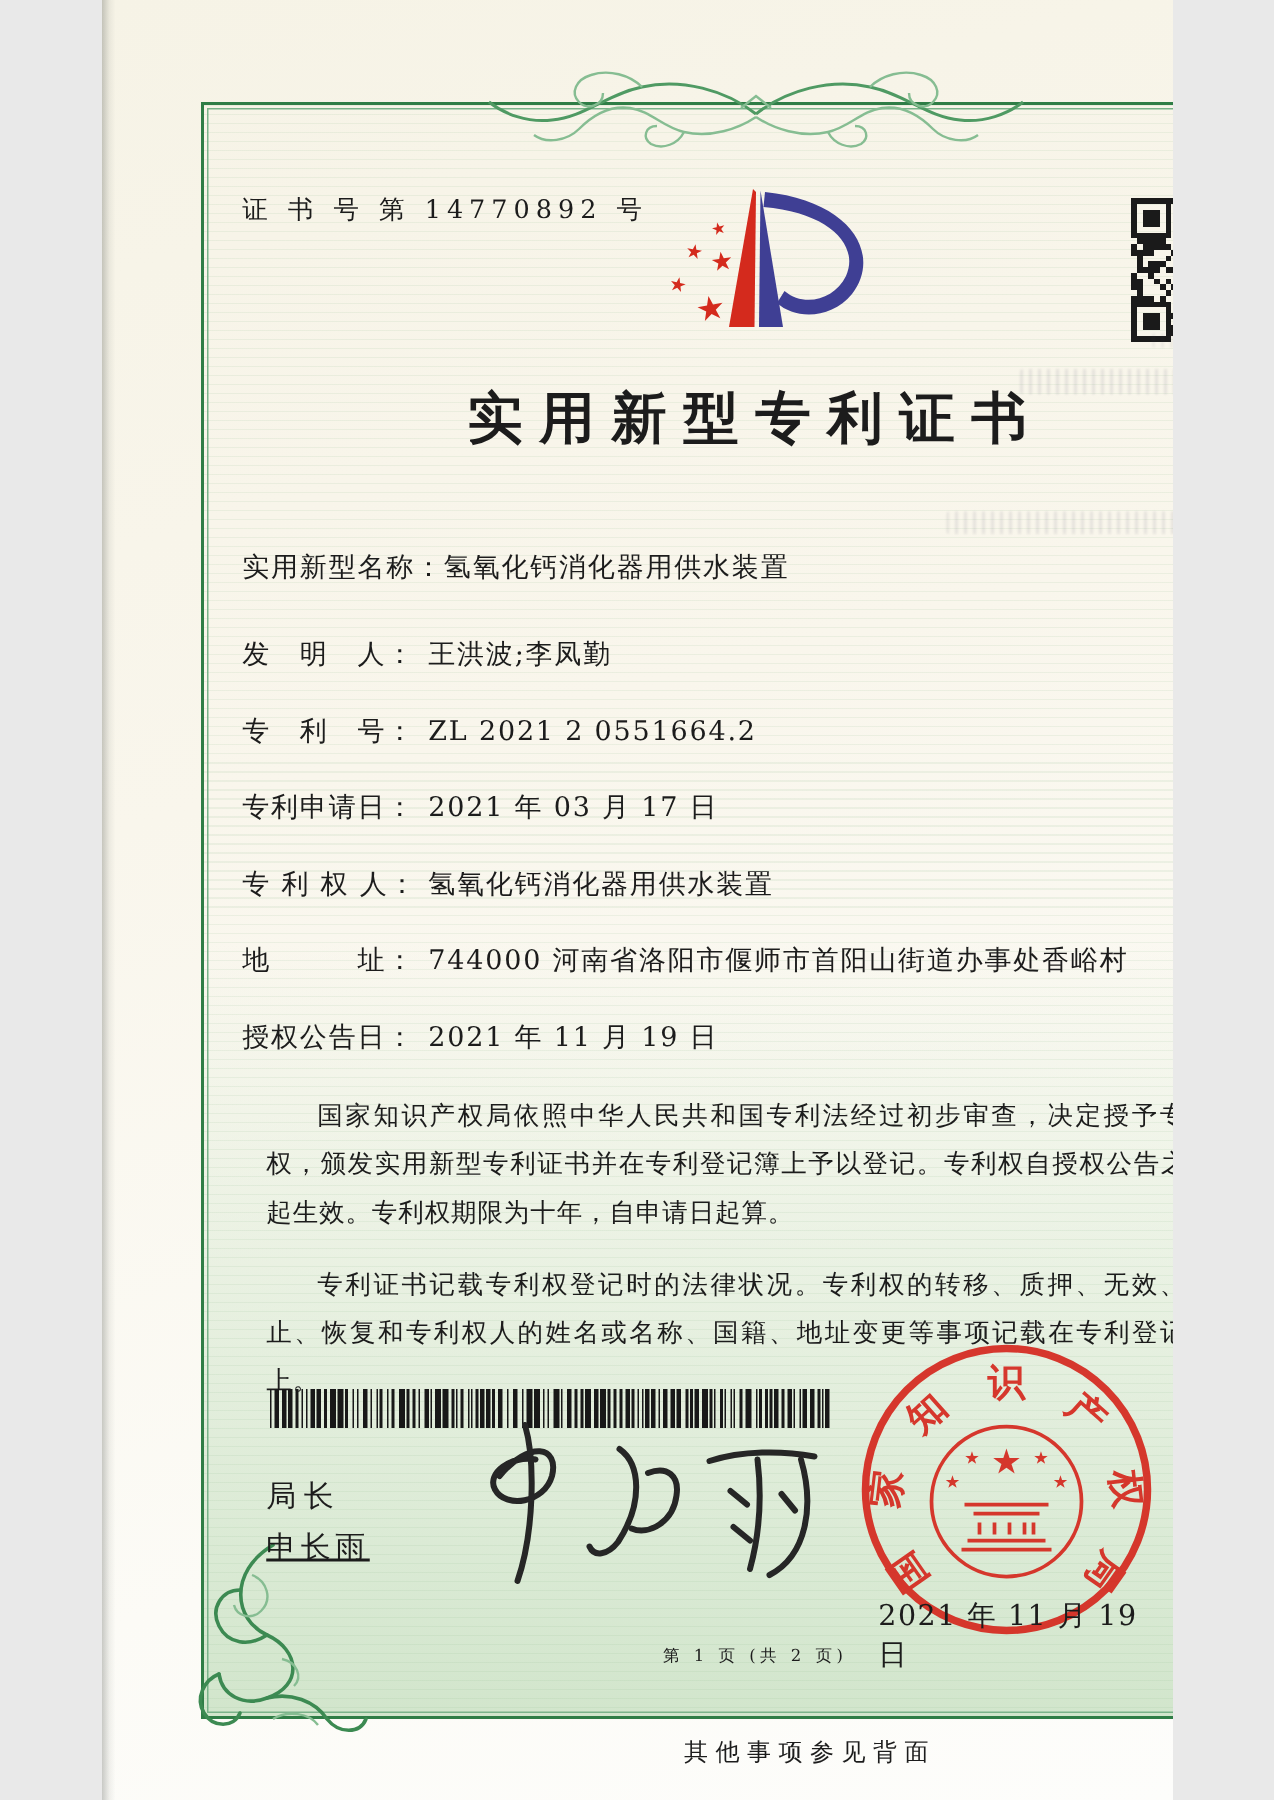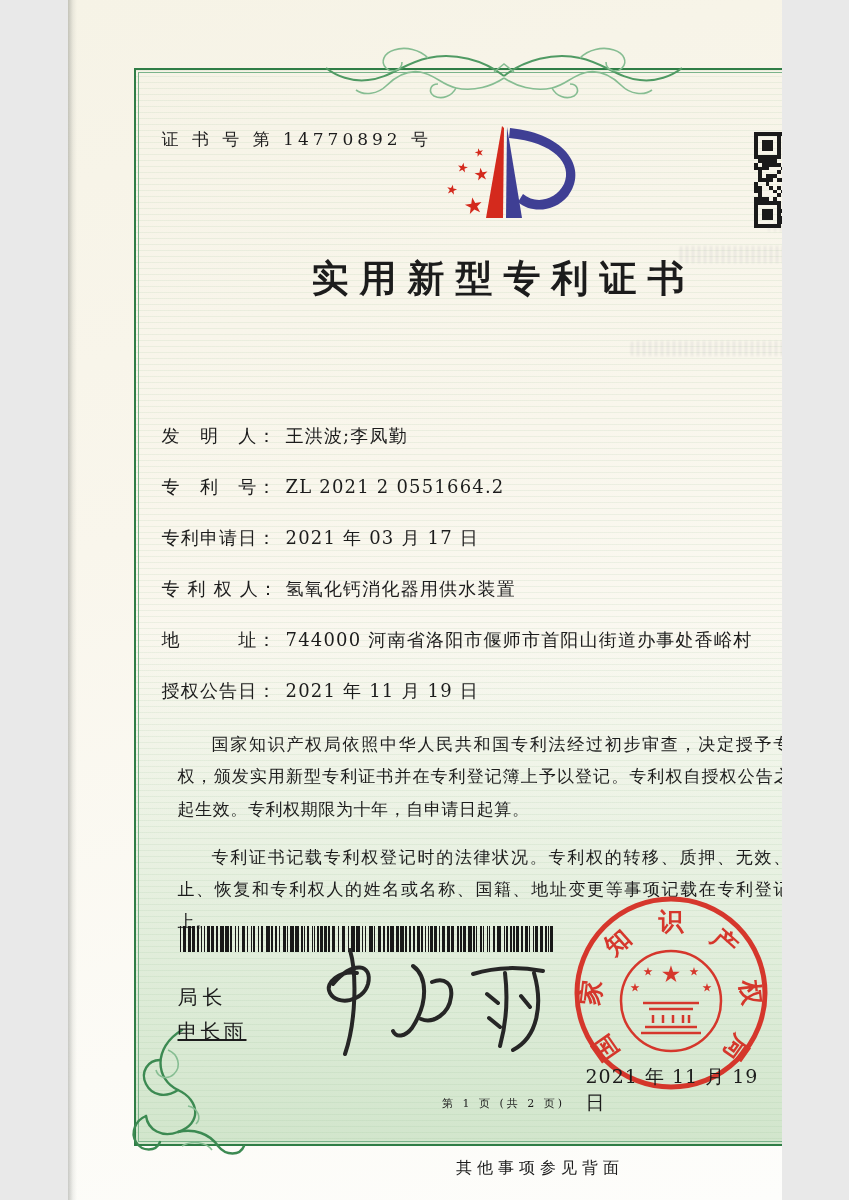--- a/index.html
+++ b/index.html
@@ -441,20 +441,23 @@
       <rect x="22" y="24" width="1" height="1" fill="#1a1a1a"></rect>
       <rect x="23" y="24" width="1" height="1" fill="#1a1a1a"></rect>
     </svg>
 
   <div class="ghost g1"></div>
   <div class="ghost g2"></div>
   <div class="ghost g3"></div>
 
   <div class="title">实用新型专利证书</div>
 
+  <div class="field-row r1">
+    <span class="lbl">实用新型名称：</span><span class="val">氢氧化钙消化器用供水装置</span>
+  </div>
   <div class="field-row r2">
     <span class="lbl">发　明　人：</span><span class="val">王洪波;李凤勤</span>
   </div>
   <div class="field-row r3">
     <span class="lbl">专　利　号：</span><span class="val">ZL 2021 2 0551664.2</span>
   </div>
   <div class="field-row r4">
     <span class="lbl">专利申请日：</span><span class="val">2021 年 03 月 17 日</span>
   </div>
   <div class="field-row r5">

